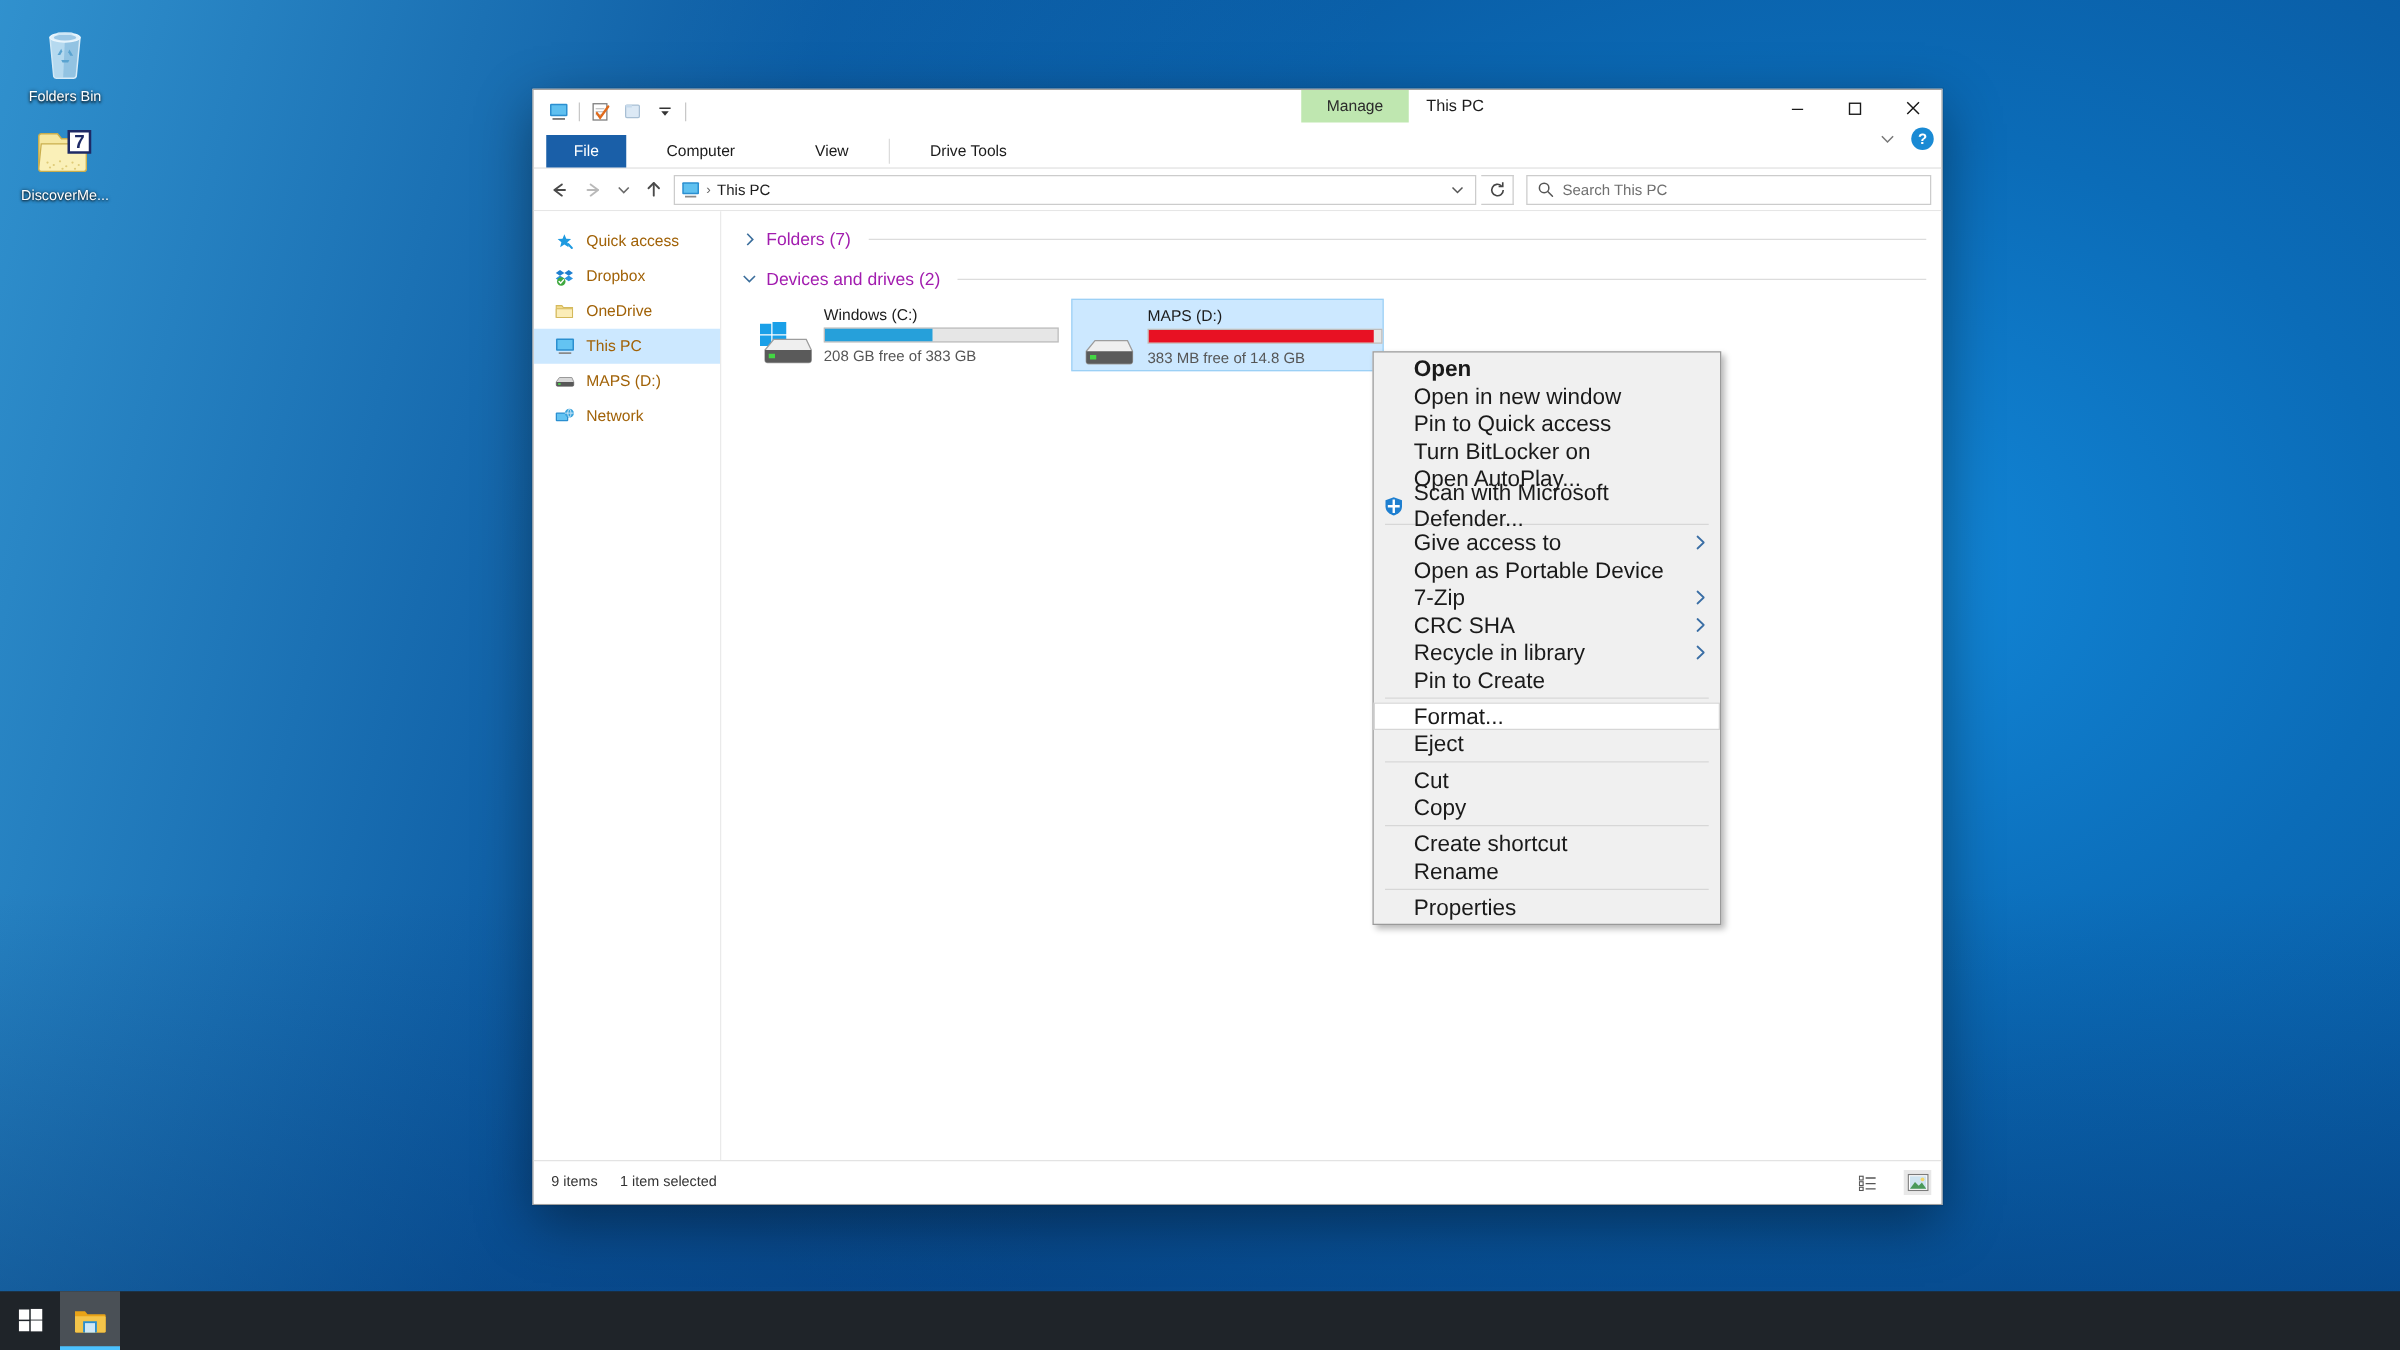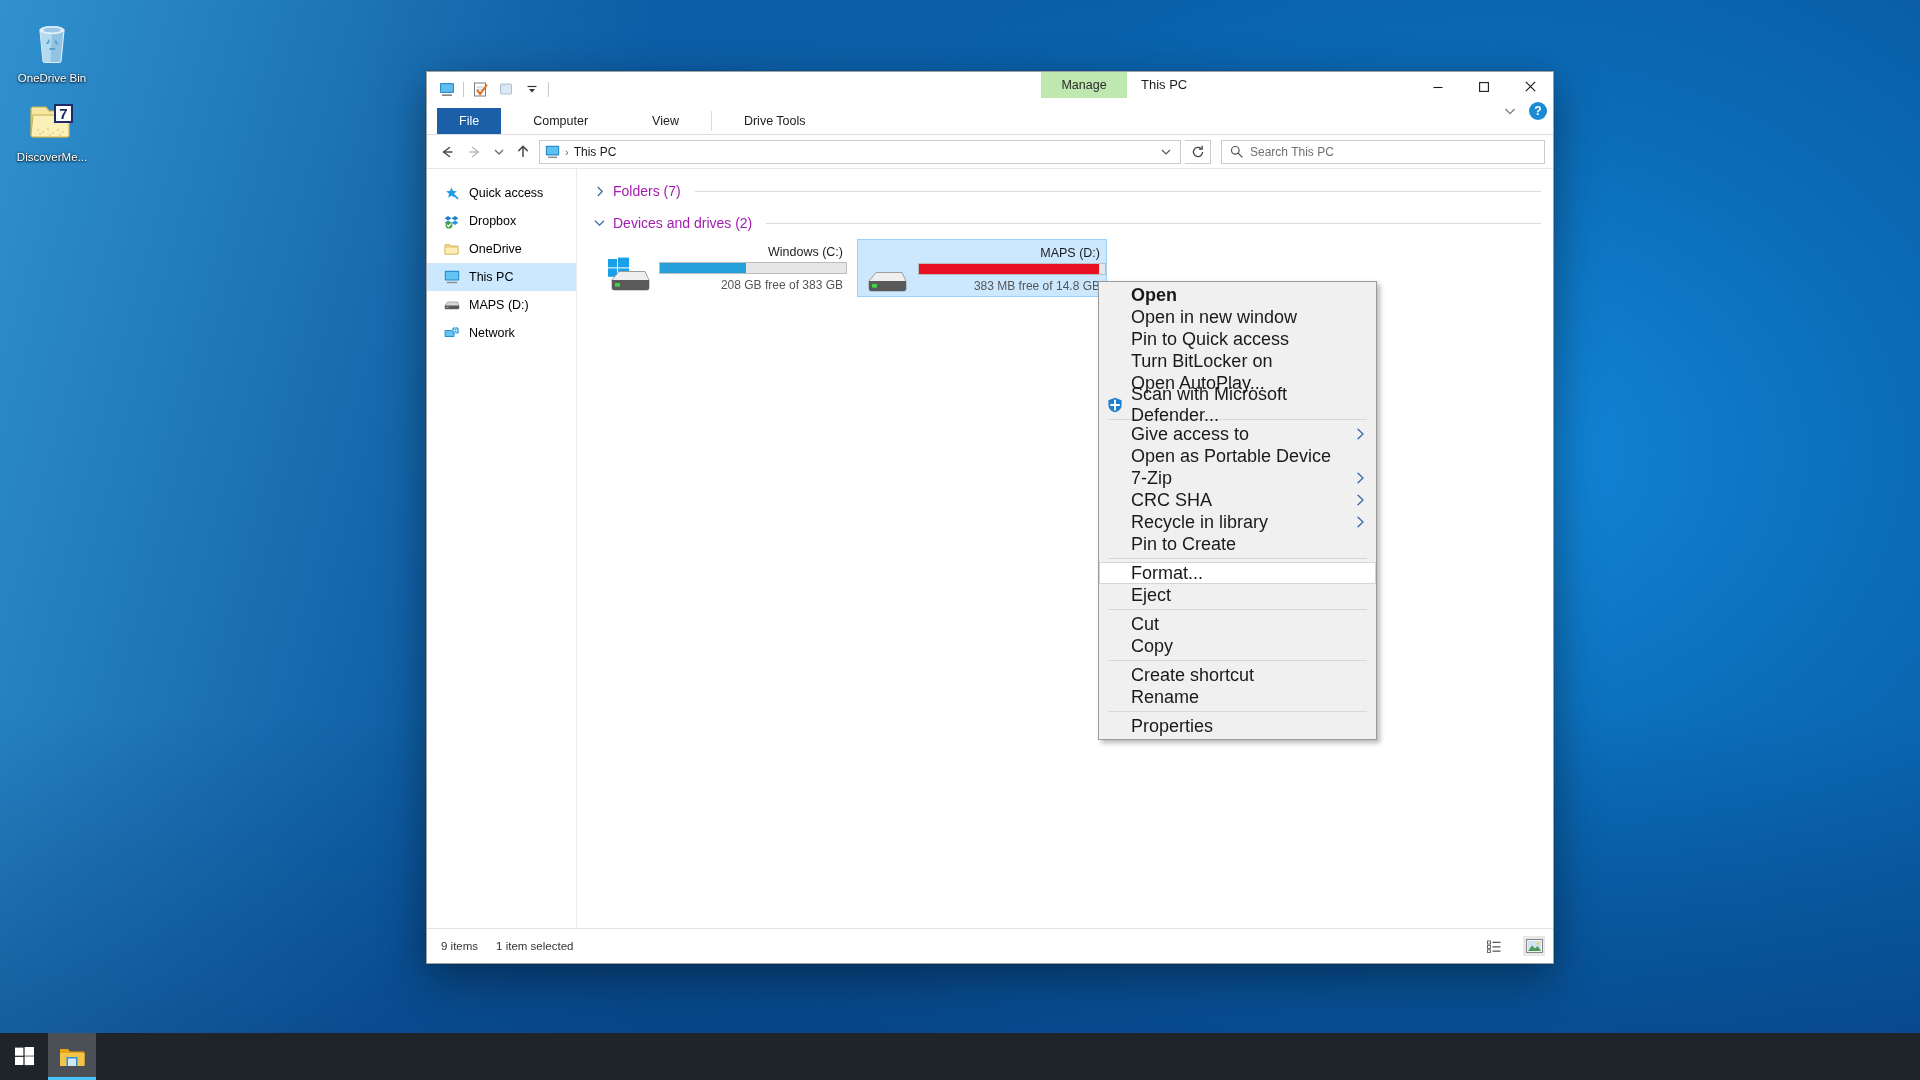--- a/index.html
+++ b/index.html
@@ -100,32 +100,32 @@
   .search-box { width: 324px; height: 24px; border: 1px solid #cccccc; background: #fff;
      display: flex; align-items: center; gap: 7px; padding: 0 8px; margin-left: 6px; }
   .search-box input { border: none; outline: none; font-size: 12px; color: #1c1c1c;
      font-family: "Liberation Sans", sans-serif; flex: 1; background: transparent; }
   .search-box input::placeholder { color: #6f6f6f; }
 
   
   .body-split { flex: 1; display: flex; min-height: 0; background: #fff; }
 
   .navpane { width: 150px; flex: none; border-right: 1px solid #eaeaea; padding-top: 10px; overflow: hidden; }
-  .nav-item { height: 28px; display: flex; align-items: center; gap: 9px; padding-left: 16px; cursor: default; font-size: 12.5px; color: #000000; }
+  .nav-item { height: 28px; display: flex; align-items: center; gap: 9px; padding-left: 16px; cursor: default; font-size: 12.5px; color: #a16207; }
   .nav-item.selected { background: #cce8ff; }
   .nav-ico { width: 17px; height: 17px; display: flex; align-items: center; justify-content: center; flex: none; }
 
   .content { flex: 1; padding: 14px 12px 0 16px; overflow: hidden; position: relative; }
 
   .group-head { display: flex; align-items: center; gap: 7px; margin-bottom: 6px; cursor: default; }
   .group-chev { width: 13px; display: flex; align-items: center; justify-content: center; }
   .group-title { font-size: 14px; color: #a21caf; white-space: nowrap; }
   .group-rule { flex: 1; height: 1px; background: #dcdcdc; margin-left: 7px; }
 
-  .tiles { display: flex; flex-wrap: wrap; gap: 0 8px; margin: 8px 0 0 6px; text-align: right; }
+  .tiles { display: flex; flex-wrap: wrap; gap: 0 8px; margin: 8px 0 0 6px; }
   .tile { width: 250px; height: 58px; display: flex; align-items: flex-start; gap: 8px; padding: 5px 6px; cursor: default; }
   .tile.selected { background: #cce8ff; border: 1px solid #9cd0f5; }
   .tile-ico { width: 46px; height: 46px; flex: none; display: flex; align-items: center; justify-content: center; margin-top: 8px; }
   .tile-info { flex: 1; padding-top: 1px; min-width: 0; }
   .tile-name { font-size: 12.5px; color: #1c1c1c; margin-bottom: 3px; white-space: nowrap; }
   .bar-outer { height: 12px; background: #e6e6e6; border: 1px solid #bdbdbd; width: 188px; }
   .bar-fill { height: 100%; }
   .tile-sub { font-size: 12px; color: #555; margin-top: 4px; white-space: nowrap; }
 
   
@@ -175,21 +175,21 @@
           <ellipse cx="20" cy="10" rx="12" ry="3.6" fill="#dff0fa" stroke="#eaf6fd" stroke-width="1"></ellipse>
           <ellipse cx="20" cy="10" rx="9" ry="2.4" fill="#9cc8e6"></ellipse>
           <path d="M14 6 L26 6 L26 8 L14 8 Z" fill="#cfe7f6"></path>
           <g fill="#5aa3d0">
             <path d="M17 19 l-3 5 h2.2 l1.6-2.8 z"></path>
             <path d="M23.5 19.6 l3 5 h-2.3 l-1.6-2.8 z"></path>
             <path d="M17 28 h6.5 l-1 2 h-4.5 z"></path>
           </g>
         </svg>
       </div>
-      <div class="lbl">OneDrive Bin</div>
+      <div class="lbl">Folders Bin</div>
     </div>
 
     <div class="desk-icon">
       <div class="glyph">
         <svg width="46" height="44" viewBox="0 0 46 44">
           <path d="M4 8 h13 l3.2 4 h17.8 a2 2 0 0 1 2 2 v22 a2 2 0 0 1 -2 2 H4 a2 2 0 0 1 -2 -2 V10 a2 2 0 0 1 2 -2 z" fill="#f5e7a0" stroke="#c9ae4e" stroke-width="1.2"></path>
           <path d="M4 16 h36 v20 a2 2 0 0 1 -2 2 H4 a2 2 0 0 1 -2 -2 z" fill="#faf0b8" stroke="#c9ae4e" stroke-width="1"></path>
           <g fill="#d9c269" opacity="0.8">
             <circle cx="9" cy="31" r="0.9"></circle>
               <circle cx="14" cy="33" r="0.9"></circle>

